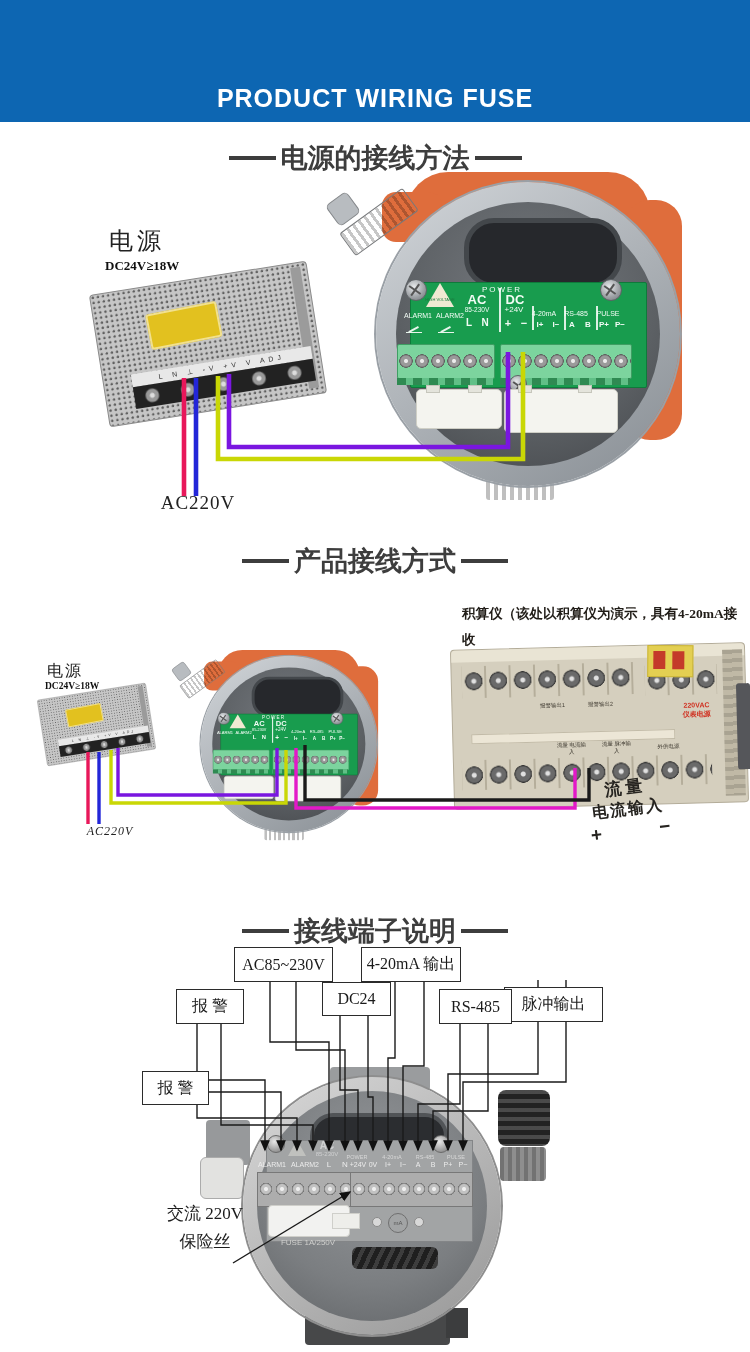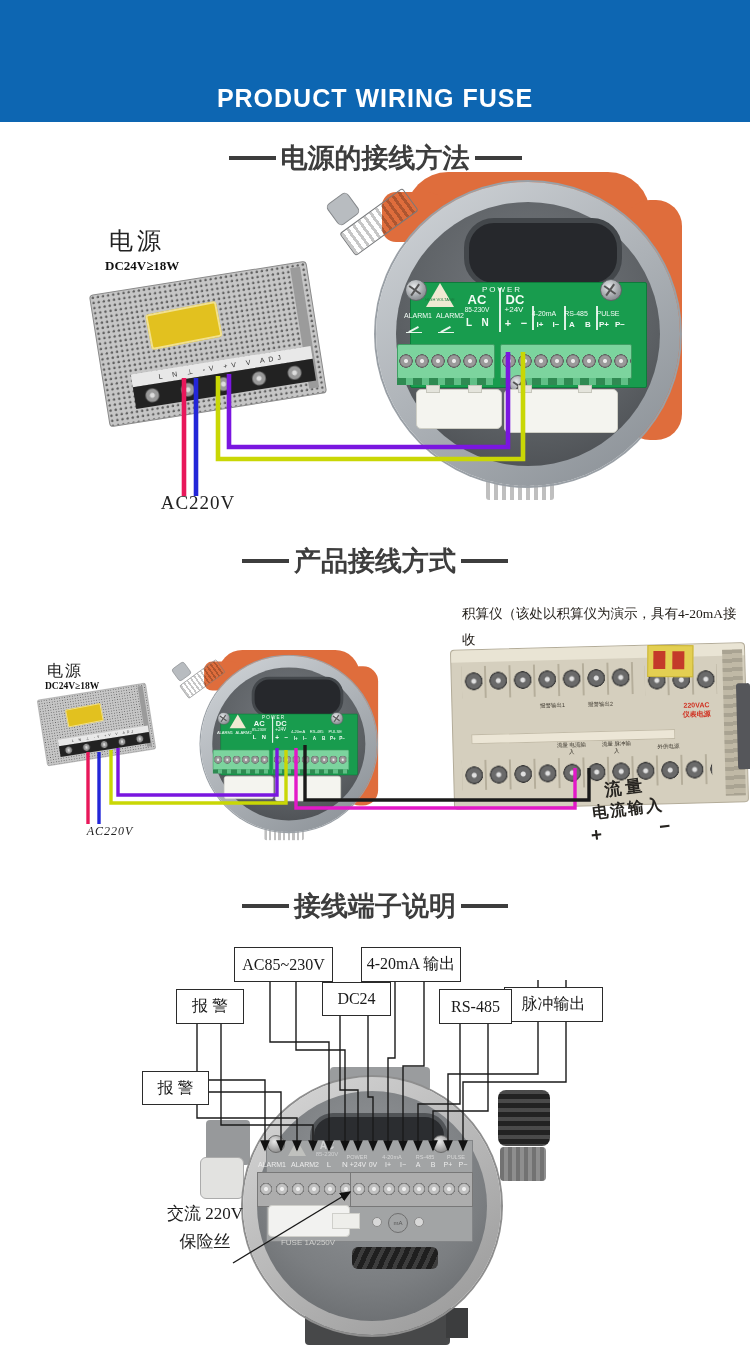--- a/index.html
+++ b/index.html
@@ -90,21 +90,21 @@
   .tot-side{position:absolute;left:271px;top:6px;width:20px;height:146px;background:#c0b9a6;
         background-image:repeating-linear-gradient(180deg,rgba(0,0,0,.12) 0 4px,transparent 4px 9px);}
   .tot-bracket{position:absolute;left:284px;top:40px;width:14px;height:86px;background:#55565a;border-radius:3px;}
   .flow-annot{position:absolute;left:580px;top:776px;width:96px;transform:rotate(-7deg);
         color:#262420;font-weight:bold;text-align:center;z-index:40;}
   .flow-annot .l1{font-size:17px;letter-spacing:4px;}
   .flow-annot .l2{font-size:16px;letter-spacing:2px;}
   .flow-annot .l3{display:flex;justify-content:space-between;padding:0 8px;font-size:19px;}
   
   .note{position:absolute;left:462px;top:601px;width:285px;font-family:"Liberation Serif",serif;
-        font-size:13.5px;line-height:26px;color:#211d18;font-weight:normal;}
+        font-size:13.5px;line-height:26px;color:#211d18;font-weight:bold;}
   
   .lblbox{position:absolute;border:1.5px solid #2b2b2b;background:#fff;z-index:60;
         font-family:"Liberation Serif",serif;font-size:16px;color:#1a1a1a;
         display:flex;align-items:center;justify-content:center;}
   .dev3{position:absolute;left:200px;top:1065px;width:350px;height:290px;}
   .d3-mount{position:absolute;left:130px;top:2px;width:100px;height:24px;background:#9a9c9e;border-radius:4px;}
   .d3-lcond{position:absolute;left:6px;top:55px;width:44px;height:45px;background:#97999b;border-radius:4px;}
   .d3-lhex{position:absolute;left:0;top:92px;width:42px;height:40px;background:#e2e2e0;border:1px solid #ababab;border-radius:6px;}
   .d3-rnut{position:absolute;left:298px;top:25px;width:52px;height:56px;background:#222;border-radius:8px;
         background-image:repeating-linear-gradient(180deg,rgba(255,255,255,.18) 0 4px,transparent 4px 9px);}
@@ -315,21 +315,21 @@
 
   <div class="flow-annot">
     <div class="l1">流量</div>
     <div class="l2">电流输入</div>
     <div class="l3">
       <span>+</span>
       <span>−</span>
     </div>
   </div>
 
-  <div class="sec-title" style="top:888px;font-family:Liberation Mono, monospace;">
+  <div class="sec-title" style="top:913px;font-family:Liberation Mono, monospace;">
     <span class="dash"></span>
     <span>接线端子说明</span>
     <span class="dash"></span>
   </div>
 
   <div class="lblbox" style="left:234px;top:947px;width:97px;height:33px;">AC85~230V</div>
   <div class="lblbox" style="left:361px;top:947px;width:98px;height:33px;">4-20mA 输出</div>
   <div class="lblbox" style="left:504px;top:947px;width:97px;height:33px;margin-top:40px;">脉冲输出</div>
   <div class="lblbox" style="left:176px;top:989px;width:66px;height:33px;">报  警</div>
   <div class="lblbox" style="left:322px;top:982px;width:67px;height:32px;">DC24</div>

